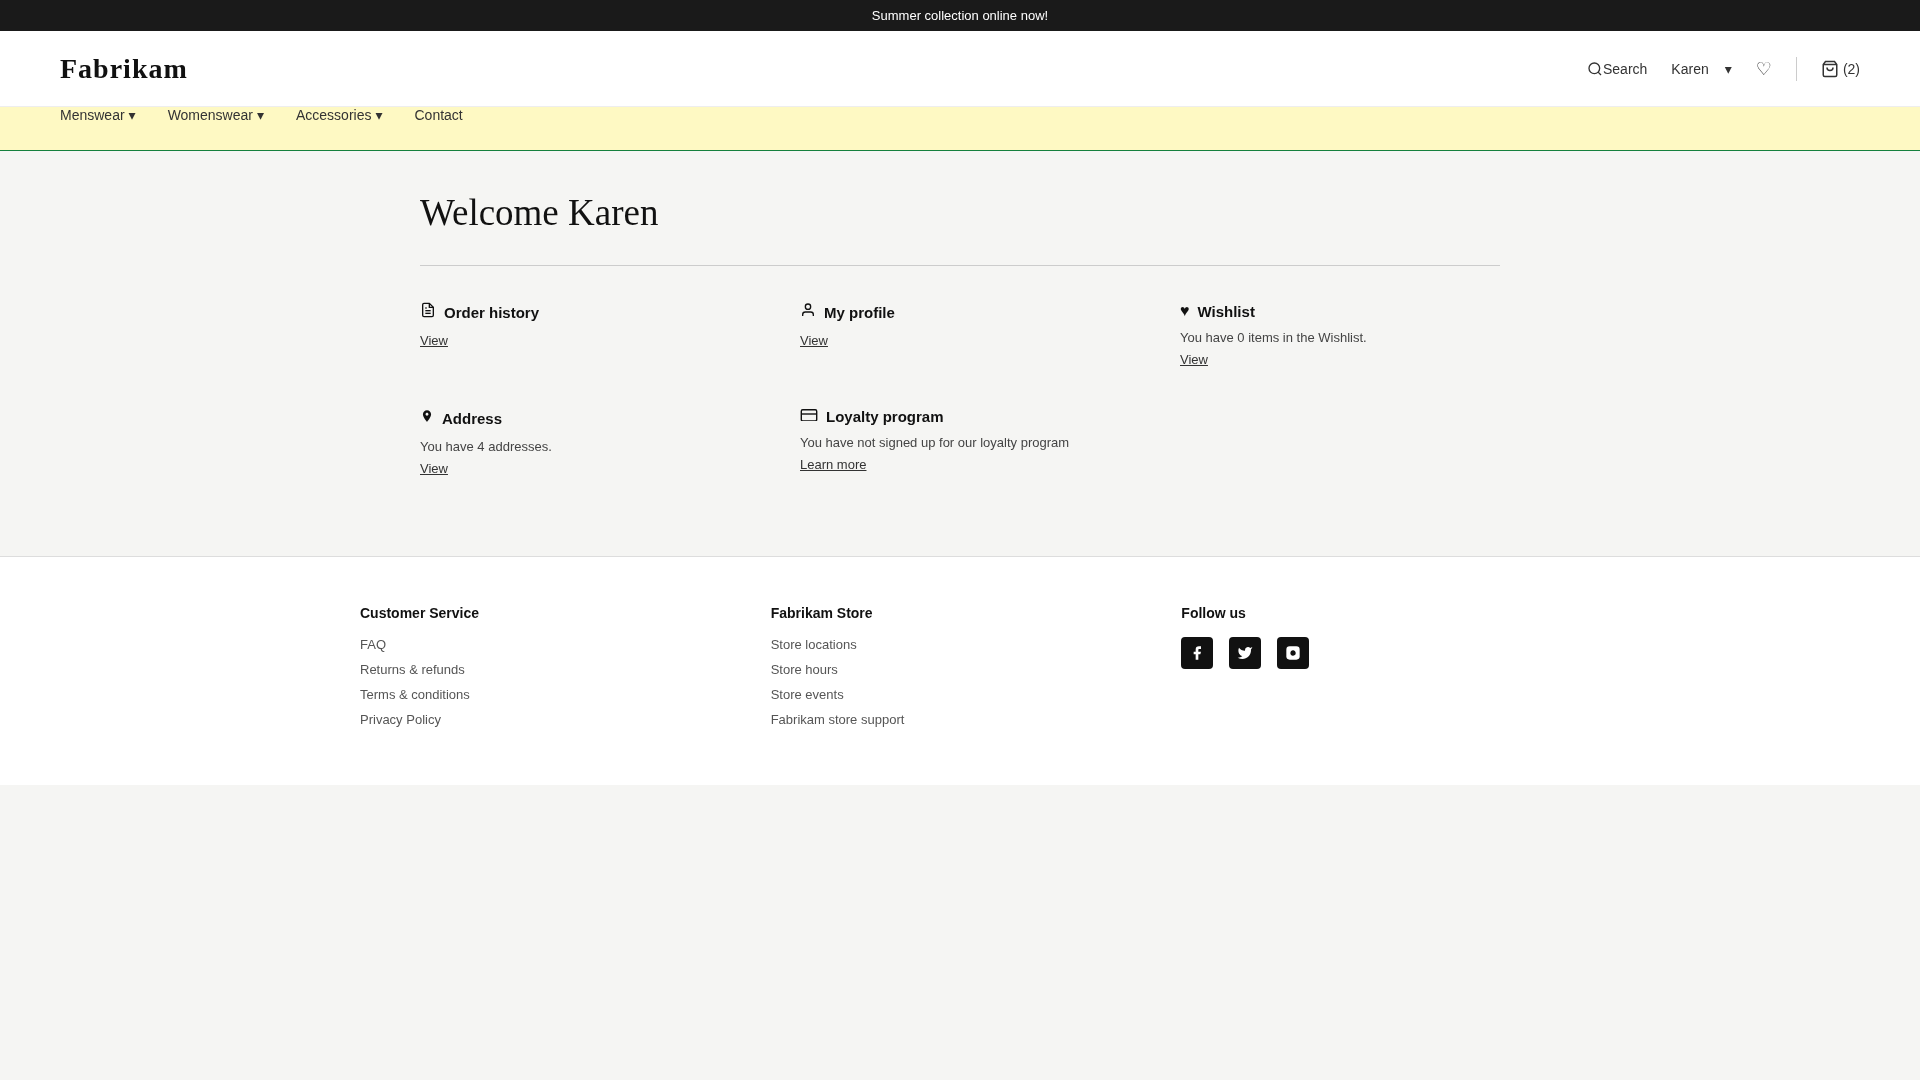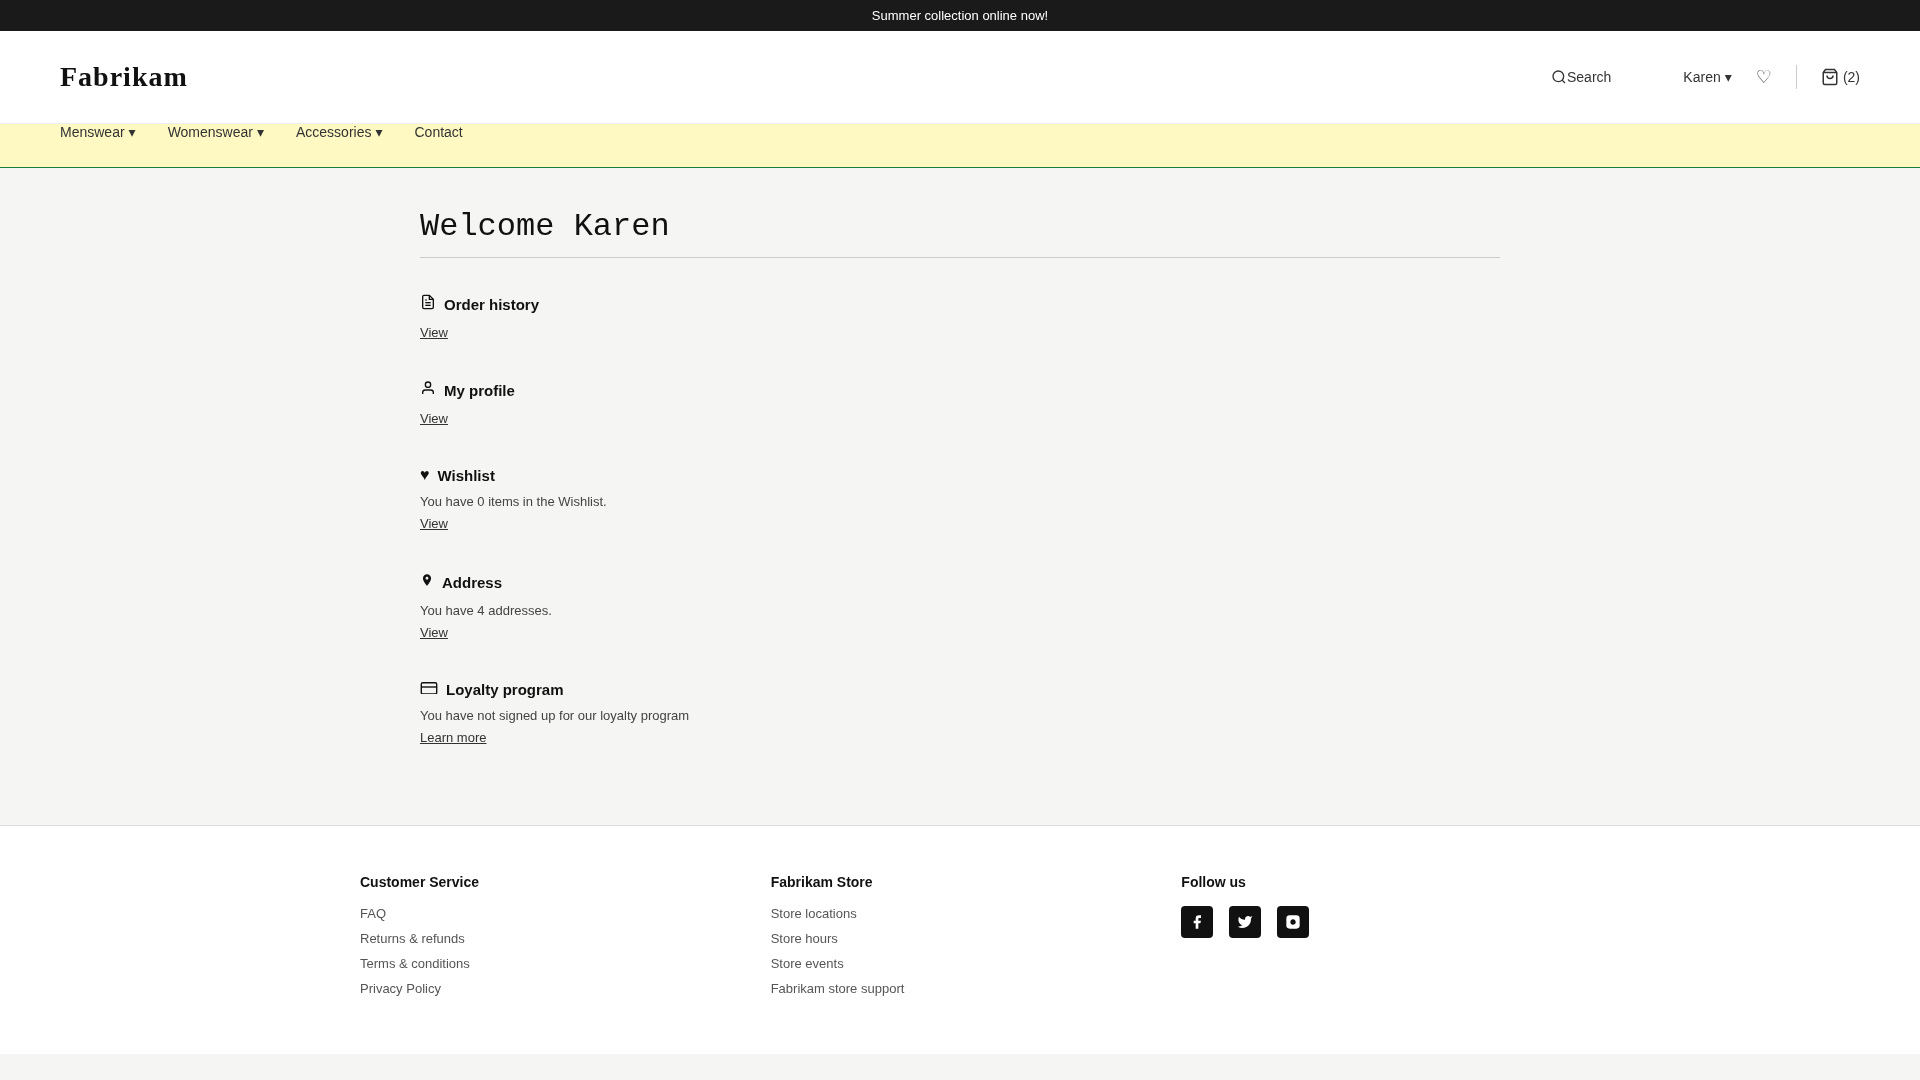--- a/index.html
+++ b/index.html
@@ -14,21 +14,21 @@
       font-size: 13px;
     }
 
     
     .header {
       background: #fff;
       padding: 0 60px;
       display: flex;
       align-items: center;
       justify-content: space-between;
-      height: 93px;
+      height: 76px;
       border-bottom: 1px solid #eee;
     }
     .logo {
       font-family: Georgia, serif;
       font-size: 28px;
       font-weight: bold;
       color: #111;
       letter-spacing: 1px;
     }
     .header-right {
@@ -41,27 +41,26 @@
       align-items: center;
       background: none;
       border: none;
       cursor: pointer;
       font-size: 14px;
       color: #333;
     }
     .user-btn {
       display: flex;
       align-items: center;
-      gap: 4px;
-      background: none;
-      border: none;
-      cursor: pointer;
-      font-size: 14px;
-      color: #333;
-      margin-left: 48px;
+      gap: 16px;
+      background: none;
+      border: none;
+      cursor: pointer;
+      font-size: 14px;
+      color: #333;
     }
     .wishlist-btn {
       background: none;
       border: none;
       cursor: pointer;
       font-size: 18px;
       color: #333;
     }
     .divider-v {
       width: 1px;
@@ -101,37 +100,37 @@
       padding: 0;
     }
 
     
     .main-content {
       padding: 40px 60px 80px;
       max-width: 1200px;
       margin: 0 auto;
     }
     .welcome-title {
-      font-family: Liberation Mono, monospace;
-      font-size: 32px;
+      font-family: Liberation Serif, serif;
+      font-size: 37px;
       font-weight: normal;
       color: #111;
-      margin-bottom: 12px;
+      margin-bottom: 31px;
     }
     .divider-h {
       width: 100%;
       height: 1px;
       background: #ccc;
       margin-bottom: 36px;
     }
 
     
     .dashboard-grid {
       display: grid;
-      grid-template-columns: 1fr;
+      grid-template-columns: 1fr 1fr 1fr;
       gap: 40px 60px;
     }
     .dashboard-section { }
     .section-heading {
       display: flex;
       align-items: center;
       gap: 8px;
       font-size: 15px;
       font-weight: bold;
       color: #111;

